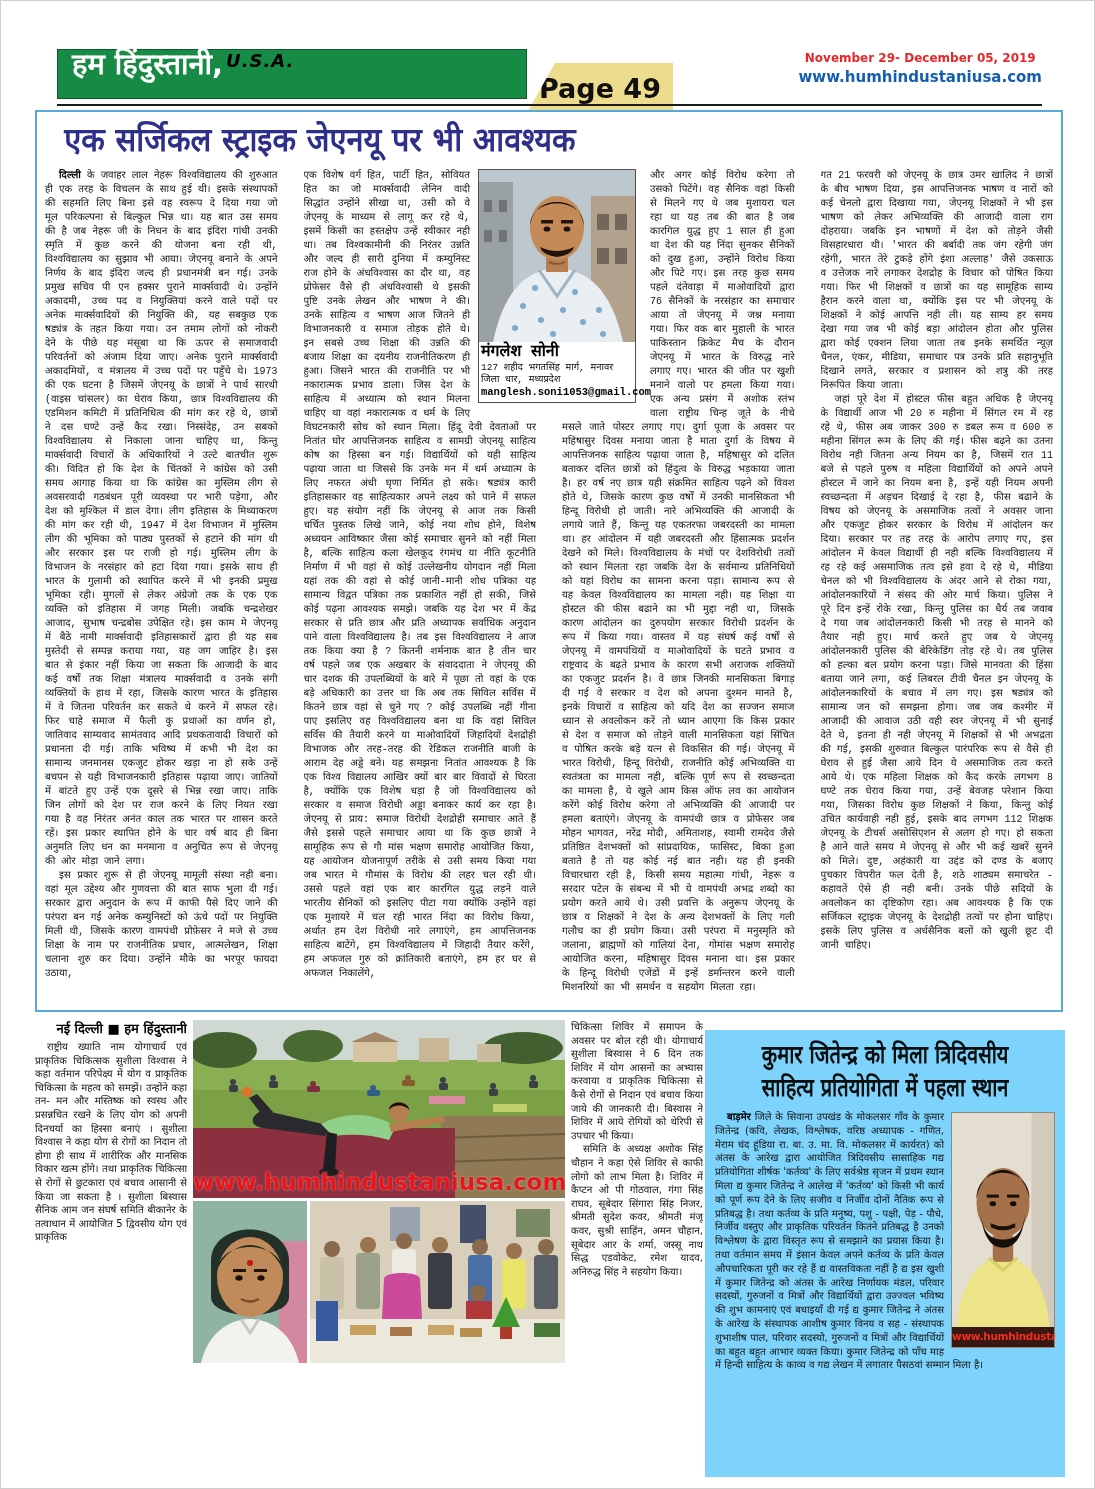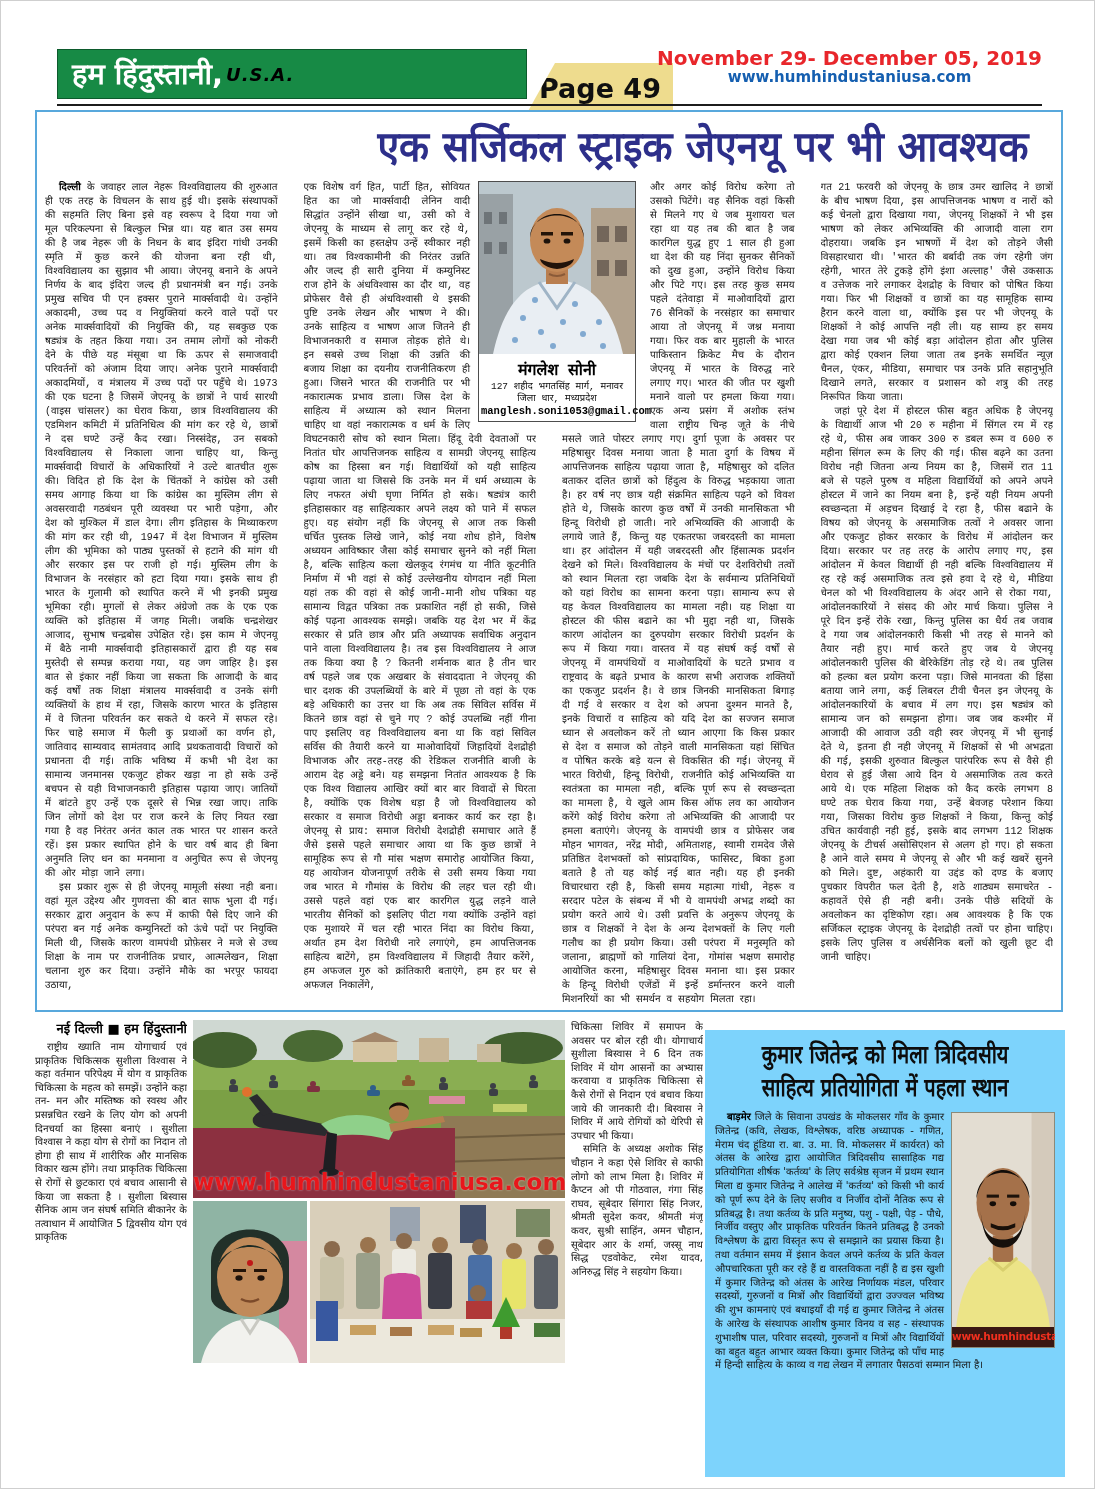--- a/index.html
+++ b/index.html
@@ -1,47 +1,47 @@
 <!DOCTYPE html>
 <html><head>
 <meta charset="utf-8">
 <style>
   html,body{margin:0;padding:0;background:#9a9a9a;}
   .page{position:relative;width:1095px;height:1489px;margin:0 auto;background:#ffffff;
         font-family:"DejaVu Sans",sans-serif;overflow:hidden;box-shadow:inset 0 0 0 1px #cfcfcf;}
   
   .hdr{position:absolute;left:57px;top:46px;width:985px;height:56px;}
   .masthead{position:absolute;left:0;top:3px;width:470px;height:50px;background:#178a45;
-            border:1px solid #0c5a2c;display:flex;align-items:center;padding-left:14px;box-sizing:border-box;}
+            border:1px solid #0c5a2c;display:flex;align-items:flex-start;padding-left:14px;box-sizing:border-box;}
   .mh-title{color:#fff;font-weight:bold;font-size:29px;line-height:1;}
   .mh-usa{color:#000000;font-weight:bold;font-style:italic;font-size:18px;margin-left:3px;letter-spacing:1px;}
   .page-tab{position:absolute;left:470px;top:17px;width:146px;height:50px;background:#eedc8e;
             clip-path:polygon(28px 0,100% 0,100% 100%,0 100%);
             display:flex;align-items:center;justify-content:center;}
   .page-tab span{font-weight:bold;font-size:27px;color:#101010;}
   .hdr-right{position:absolute;right:0;top:2px;text-align:center;}
-  .date{color:#e8262b;font-weight:bold;font-size:20px;line-height:20px;}
+  .date{color:#e8262b;font-weight:bold;font-size:12px;line-height:20px;}
   .site{color:#155fb0;font-weight:bold;font-size:15px;line-height:18px;}
   .hdr-rule{position:absolute;left:57px;top:104px;width:985px;height:2px;background:#1c1c1c;}
   
   .main-article{position:absolute;left:35px;top:110px;width:1028px;height:902px;
                 border:2px solid #58a8dc;box-sizing:border-box;padding:2px 8px 4px;background:#fff;}
-  .headline{margin:2px 0 8px;text-align:right;color:#2d2f8a;font-size:42px;font-weight:bold;
+  .headline{margin:2px 0 8px;text-align:left;color:#2d2f8a;font-size:33px;font-weight:bold;
             white-space:nowrap;overflow:hidden;}
   .headline .condense{display:inline-block;transform:scaleX(.93);transform-origin:center;}
   .abody{position:relative;display:flex;gap:26px;height:822px;overflow:hidden;font-family:Liberation Mono, monospace;}
   .col{flex:1;font-size:10px;line-height:14px;text-align:justify;overflow:hidden;color:#151515;}
   .col p{margin:0;text-indent:14px;}
   .col p.noind{text-indent:0;}
   .sp-r{float:right;width:66px;height:240px;}
   .sp-l{float:left;width:88px;height:240px;}
   .photo{position:absolute;left:433px;top:0;width:158px;margin:0;background:#fff;
          border:1px solid #4d4d4d;box-sizing:border-box;}
   .photo svg{display:block;width:100%;height:auto;}
-  .photo figcaption{padding:1px 2px 3px;text-align:center;margin-top:7px;}
+  .photo figcaption{padding:1px 2px 3px;}
   .cap-name{font-weight:bold;font-size:16px;line-height:19px;color:#000;}
   .cap-l{font-size:9.5px;line-height:12px;color:#111;}
   .cap-email{font-weight:bold;font-size:10.5px;line-height:13px;color:#000;}
   
   .yoga{position:absolute;left:35px;top:1016px;width:668px;}
   .yoga-hl{margin:0;height:58px;color:#8e1b1f;font-weight:bold;font-size:31px;line-height:58px;
            text-align:center;white-space:nowrap;overflow:hidden;}
   .yoga-hl .condense{display:inline-block;transform:scaleX(.76);transform-origin:center;}
   .yoga-body{display:flex;gap:6px;margin-top:4px;}
   .ycol{font-size:10px;line-height:13.6px;text-align:justify;height:404px;overflow:hidden;color:#151515;}

